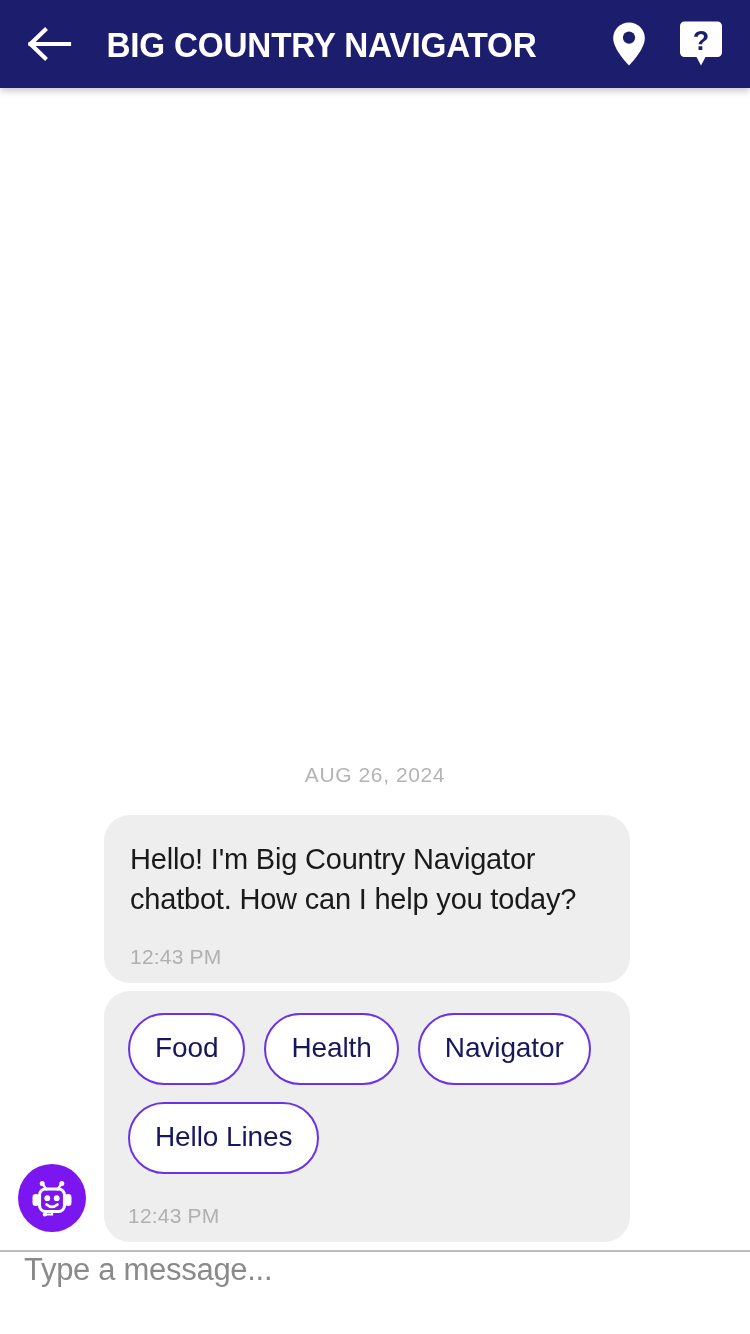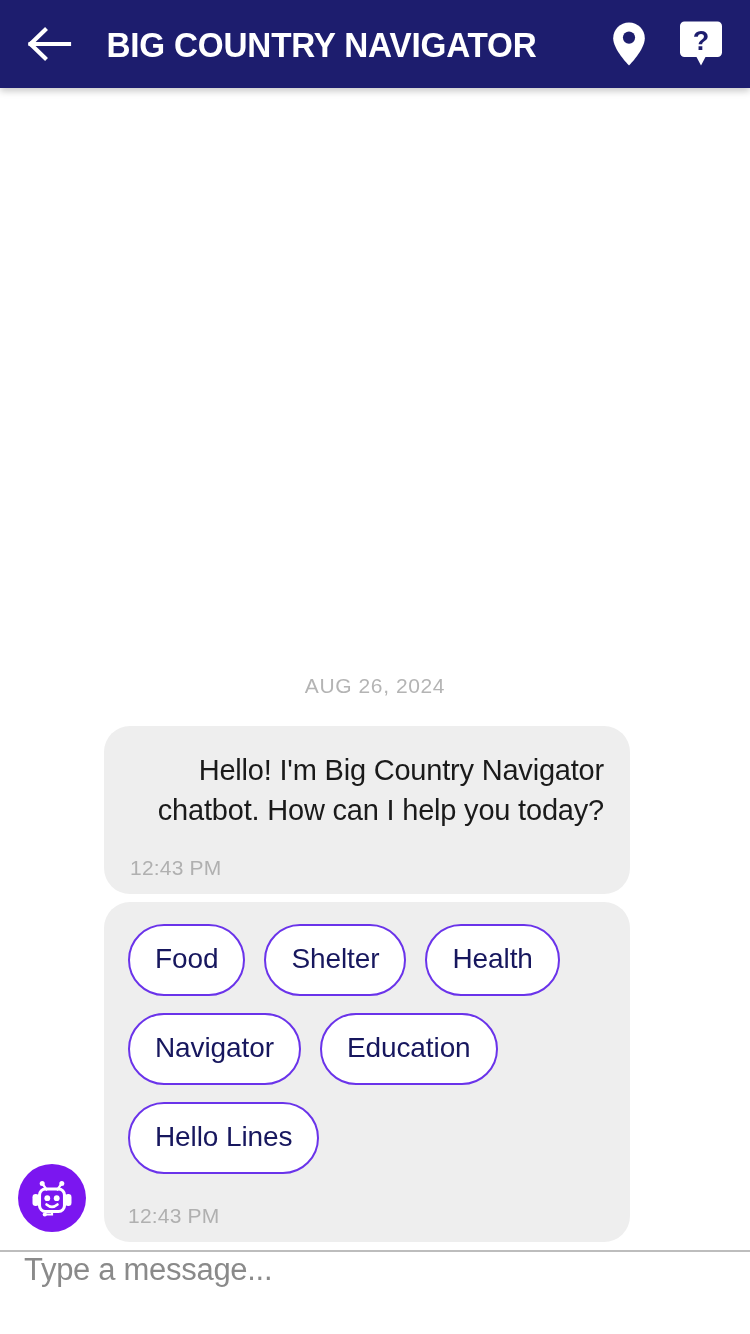--- a/index.html
+++ b/index.html
@@ -118,21 +118,20 @@
     width: 100%;
   }
   .bubble + .bubble { margin-top: 8px; }
 
   .bubble-text {
     color: #1a1a1a;
     font-size: 29px;
     line-height: 1.38;
     letter-spacing: -0.2px;
     white-space: pre-wrap;
-    text-align: right;
   }
 
   .bubble-time {
     color: #b0b0b0;
     font-size: 21px;
     letter-spacing: 0.2px;
     margin-top: 26px;
   }
 
   
@@ -254,24 +253,22 @@
       <div class="msg-row">
 
         <div class="bubble">
           <div class="bubble-text">Hello! I'm Big Country Navigator chatbot. How can I help you today?</div>
           <div class="bubble-time">12:43 PM</div>
         </div>
 
         <div class="bubble chips-bubble">
           <div class="chips">
             <button class="chip">Food</button>
-            <button class="chip">Shelter</button>
             <button class="chip">Health</button>
             <button class="chip">Navigator</button>
-            <button class="chip">Education</button>
             <button class="chip">Hello Lines</button>
           </div>
           <div class="chips-time">12:43 PM</div>
         </div>
 
         <div class="bot-avatar">
           <span>
             <svg width="50" height="50" viewBox="0 0 50 50" aria-hidden="true">
 
               <path d="M16 11.5 L19.5 16.5 M34 11.5 L30.5 16.5" stroke="#ffffff" stroke-width="2.2" stroke-linecap="round"></path>

